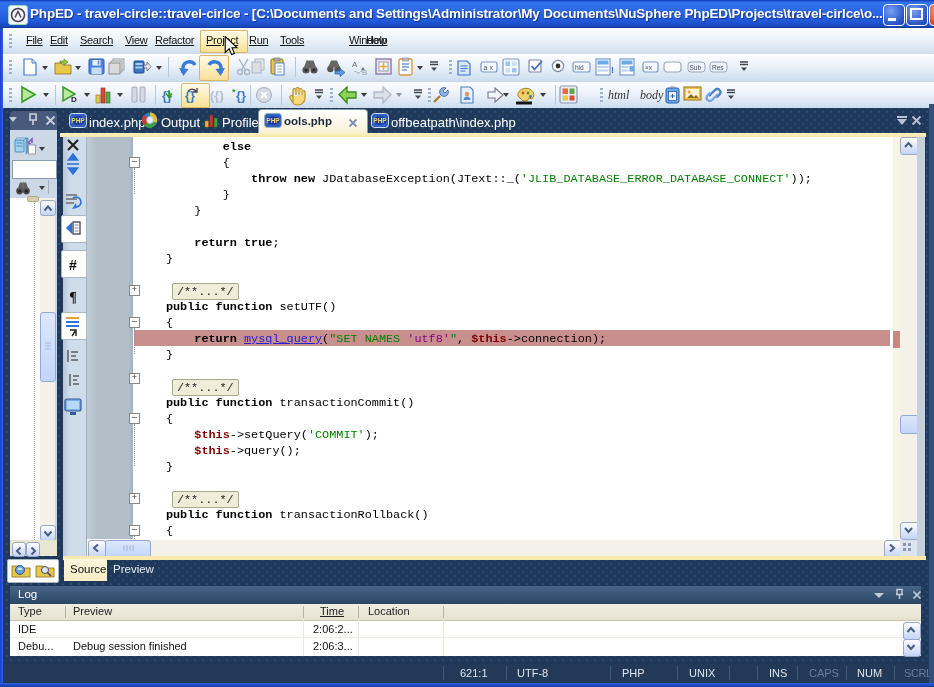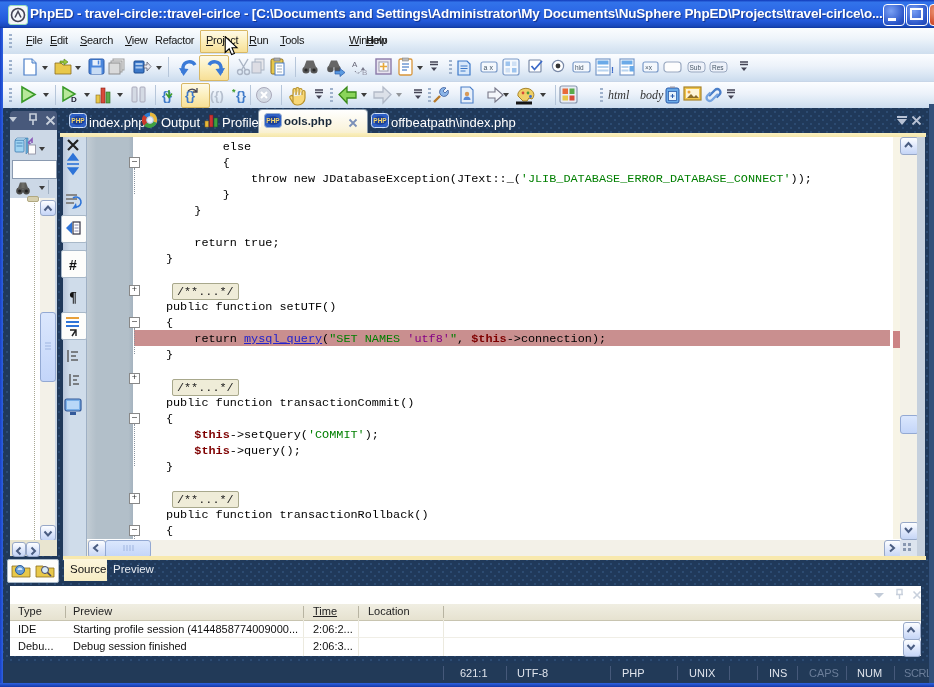--- a/index.html
+++ b/index.html
@@ -11,21 +11,21 @@
  background:linear-gradient(180deg,#1038b8 0%,#3273ea 8%,#2c68e6 40%,#2259da 75%,#1949bc 93%,#1039a0 100%);}
 #titletext{left:30px;top:6px;color:#fff;font-weight:bold;font-size:13.5px;letter-spacing:-0.18px;white-space:nowrap;text-shadow:1px 1px 1px rgba(0,0,40,.45);}
 .tbtn{top:4px;width:20px;height:20px;border:1px solid #fff;border-radius:4px;}
 #btnmin{left:883px;background:radial-gradient(circle at 35% 30%,#7aa0f4,#2a55c8 70%,#1e43ad);}
 #btnmax{left:906px;background:radial-gradient(circle at 35% 30%,#7aa0f4,#2a55c8 70%,#1e43ad);}
 #btnclose{left:929px;background:radial-gradient(circle at 35% 30%,#f0a080,#d45535 60%,#b03a20);}
 #appicon{left:8px;top:5px;width:18px;height:18px;background:#f4f6fa;border-radius:3px;border:1px solid #9db;}
 
 #menubar{left:3px;top:28px;width:931px;height:26px;
  background:linear-gradient(180deg,#fbfdfe 0%,#eef4fa 40%,#dde9f5 70%,#cfdeee 100%);border-bottom:1px solid #c2d2e4;}
-.menuitem{top:6px;font-size:11px;letter-spacing:-0.3px;color:#151515;white-space:nowrap;}
+.menuitem{top:6px;font-size:11px;letter-spacing:-0.3px;color:#151515;white-space:nowrap;text-decoration:underline;}
 #projhl{left:197px;top:2px;width:46px;height:21px;background:linear-gradient(180deg,#fefae8 0%,#fcf0c0 45%,#f7df96 100%);border:1px solid #d8b865;border-radius:1px;}
 
 .toolbar{left:3px;width:931px;height:27px;background:linear-gradient(180deg,#fcfdff 0%,#ecf2fa 45%,#dbe7f4 75%,#ccdcee 100%);}
 #tb1{top:54px;border-bottom:1px solid #c8d6e8;}
 #tb2{top:82px;height:26px;border-bottom:1px solid #93a6c4;}
 .grip{width:3px;height:16px;top:5px;background-image:radial-gradient(circle,#9fb2cc 1.2px,transparent 1.3px);background-size:3px 4px;}
 .tsep{width:1px;height:20px;top:3px;background:#b6c6da;}
 .darr{width:0;height:0;border-left:3.5px solid transparent;border-right:3.5px solid transparent;border-top:4px solid #3c3c3c;top:12px;}
 .hlbox{background:linear-gradient(180deg,#fefae8 0%,#fcf0c0 45%,#f7df96 100%);border:1px solid #d8b865;border-radius:2px;}
 
@@ -37,21 +37,21 @@
 
 .tabtext{color:#fff;font-size:13px;top:7px;white-space:nowrap;}
 #activetab{left:255px;top:1px;width:108px;height:27px;background:linear-gradient(180deg,#ffffff,#faf4dd 70%,#f6ecc4);border:1px solid #89a;border-bottom:none;border-radius:4px 4px 0 0;}
 #creamstrip{left:57px;top:25px;width:866px;height:4px;background:linear-gradient(180deg,#fbf0c0,#f4e6ab);}
 
 #editor{left:57px;top:29px;width:865px;height:419px;background:#fff;}
 #vtool{left:3px;top:0;width:23px;height:419px;background:linear-gradient(90deg,#b9c6da,#cfdcea 30%,#cfdcea);border-right:1px solid #9fb0c4;}
 #gutter{left:27px;top:0;width:46px;height:402px;background:linear-gradient(90deg,#c2ccd4,#b2bfc9 20%,#b2bfc9 90%,#a5b3bf);}
 #lnums{left:27px;top:2px;font-family:"Liberation Mono",monospace;font-size:11.7px;line-height:16px;color:#0a0a0a;margin:0;}
 #code{left:77.5px;top:2px;font-family:"Liberation Mono",monospace;font-size:11.83px;line-height:16px;color:#000;margin:0;}
-.kw{font-weight:normal;color:#000;text-align:center;}
+.kw{font-weight:bold;color:#000;text-align:center;}
 .str{color:#007f00;}
 .str2{color:#850085;}
 .vr{color:#7f0000;font-weight:bold;}
 .fn{color:#2222cc;text-decoration:underline;}
 #hlrow{left:74px;top:193px;width:756px;height:16px;background:#c98f8f;}
 .foldbox{left:69px;width:9px;height:9px;background:#fff;border:1px solid #888;font-size:9px;line-height:7px;text-align:center;color:#333;}
 .scopeline{left:73.5px;width:1px;border-left:1px dotted #8a94a0;}
 .cbox{background:#efecd8;border:1px solid #a8a88c;border-radius:2px;color:#222;padding:0.5px 4px;margin-left:6px;}
 
 .sbtrack{background:#f3f1e8;}
@@ -658,32 +658,34 @@
           <path d="M1 4 h7 l2 2 h9 v9 h-18 z" fill="#e8c84a" stroke="#8a6d1f" stroke-width="0.8"></path>
           <circle cx="10" cy="8" r="3.5" fill="#d8ecf8" stroke="#446" stroke-width="1"></circle>
           <line x1="12.5" y1="10.5" x2="16" y2="14" stroke="#446" stroke-width="1.6"></line>
         </svg>
       <div class="a" style="left:61px;top:3px;width:43px;height:22px;background:linear-gradient(180deg,#fdf6dd,#f6ecc4);"></div>
       <div class="a" style="left:67px;top:7px;font-size:11.5px;color:#111;">Source</div>
       <div class="a" style="left:110px;top:7px;font-size:11.5px;color:#e8ecf2;">Preview</div>
     </div>
 
     <div class="a" id="logpanel">
+      <div class="a" id="loghdr">
+          <span class="a" style="left:8px;top:2px;">Log</span>
+        </div>
       <div class="a" id="logcols">
         <span class="a" style="left:8px;top:1px;">Type</span>
         <span class="a" style="left:63px;top:1px;">Preview</span>
-        <span class="a" style="left:303px;top:1px;text-decoration:underline;">Time</span>
+        <span class="a" style="left:310px;top:1px;text-decoration:underline;">Time</span>
         <span class="a" style="left:358px;top:1px;">Location</span>
         <div class="a colsep" style="left:55px;"></div>
         <div class="a colsep" style="left:293px;"></div>
         <div class="a colsep" style="left:348px;"></div>
         <div class="a colsep" style="left:433px;"></div>
       </div>
       <div class="a logrow" style="left:8px;top:37px;">IDE</div>
-      <div class="a logrow" style="left:63px;top:37px;">Starting profile session (4144858774009000...</div>
       <div class="a logrow" style="left:303px;top:37px;">2:06:2...</div>
       <div class="a logrow" style="left:8px;top:54px;">Debu...</div>
       <div class="a logrow" style="left:63px;top:54px;">Debug session finished</div>
       <div class="a logrow" style="left:303px;top:54px;">2:06:3...</div>
       <div class="a" style="left:293px;top:34px;width:1px;height:36px;background:#eceadf;"></div>
       <div class="a" style="left:348px;top:34px;width:1px;height:36px;background:#eceadf;"></div>
       <div class="a" style="left:433px;top:34px;width:1px;height:36px;background:#eceadf;"></div>
       <div class="a" style="left:0px;top:51px;width:894px;height:1px;background:#f0eee6;"></div>
 
       <div class="a" style="left:864px;top:7px;width:0;height:0;border-left:5px solid transparent;border-right:5px solid transparent;border-top:5px solid #c2cbd8;"></div>

